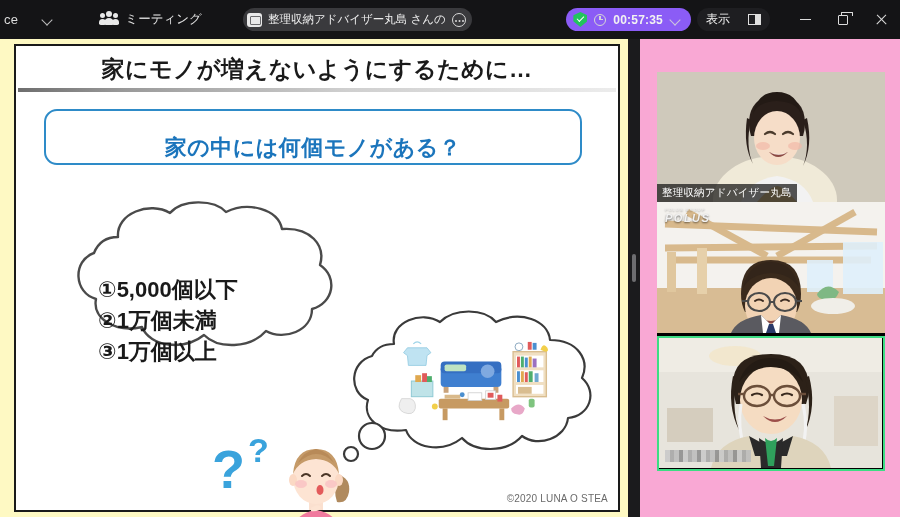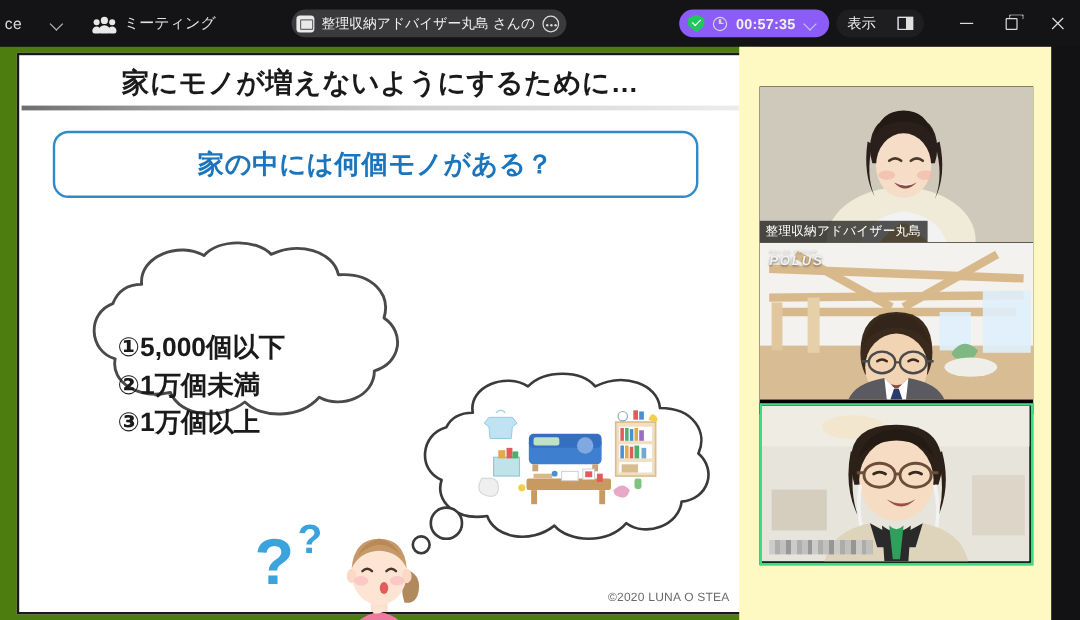--- a/index.html
+++ b/index.html
@@ -18,21 +18,21 @@
     color: #e6e6e6; font-size: 12px;
   }
   .tb-left { display: flex; align-items: center; gap: 24px; padding-left: 4px; }
   .tb-workspace { font-size: 13px; color: #dcdcdc; letter-spacing: .3px; }
   .chev { width: 12px; height: 12px; position: relative; opacity: .85; }
   .chev::after {
     content: ""; position: absolute; left: 1px; top: 2px;
     width: 7px; height: 7px; border-right: 1.6px solid #d8d8d8; border-bottom: 1.6px solid #d8d8d8;
     transform: rotate(45deg);
   }
-  .tb-meeting { display: flex; align-items: flex-end; gap: 7px; }
+  .tb-meeting { display: flex; align-items: flex-start; gap: 7px; margin-left: 22px; }
   .people-icon { width: 18px; height: 14px; position: relative; display: inline-block; }
   .people-icon i {
     position: absolute; background: #e8e8e8; border-radius: 50%;
   }
   .people-icon i.h1 { width: 6px; height: 6px; left: 6px; top: 0px; }
   .people-icon i.h2 { width: 5px; height: 5px; left: 0px; top: 2px; }
   .people-icon i.h3 { width: 5px; height: 5px; right: 0px; top: 2px; }
   .people-icon i.b1 { width: 10px; height: 7px; left: 4px; top: 7px; border-radius: 5px 5px 2px 2px; }
   .people-icon i.b2 { width: 7px; height: 6px; left: -1px; top: 8px; border-radius: 4px 4px 2px 2px; }
   .people-icon i.b3 { width: 7px; height: 6px; right: -1px; top: 8px; border-radius: 4px 4px 2px 2px; }
@@ -109,37 +109,37 @@
     border:1.4px solid #dcdcdc; border-bottom:none; border-radius:1px 1px 0 0;
   }
   .win-close { width: 12px; height: 12px; position: relative; }
   .win-close::before, .win-close::after {
     content:""; position:absolute; left:0; top:5px; width:13px; height:1.4px; background:#dcdcdc;
   }
   .win-close::before { transform: rotate(45deg); }
   .win-close::after { transform: rotate(-45deg); }
 
   
-  .stage { position: absolute; left: 0; top: 39px; width: 634px; height: 478px; background: #4d7c0f; text-decoration: underline; }
+  .stage { position: absolute; left: 0; top: 39px; width: 634px; height: 478px; background: #fef9c3; text-decoration: underline; }
   .slide {
     position: absolute; left: 14px; top: 5px; width: 606px; height: 468px;
     background: #ffffff; border: 2px solid #1a1a1a;
   }
   .slide-title {
     position: absolute; left: 0; top: 8px; width: 100%; text-align: center;
     font-size: 23px; font-weight: 700; color: #1a1a1a; letter-spacing: .5px;
   }
   .title-rule {
     position: absolute; left: 2px; top: 42px; width: 598px; height: 4px;
     background: linear-gradient(to right, #6e6e6e 0%, #9a9a9a 18%, #cfcfcf 55%, #ececec 100%);
   }
   .question-box {
     position: absolute; left: 28px; top: 63px; width: 538px; height: 56px;
     border: 2.6px solid #2e8bc8; border-radius: 13px;
-    display: flex; align-items: center; justify-content: center;
+    display: flex; align-items: flex-end; justify-content: center;
   }
   .question-text { font-size: 22px; font-weight: 700; color: #1b75bc; letter-spacing: .5px; }
 
   
   .cloud-left { position: absolute; left: 42px; top: 153px; width: 300px; height: 160px; }
   .options {
     position: absolute; left: 40px; top: 34px; width: 250px;
     font-size: 22px; font-weight: 700; color: #1a1a1a; line-height: 1.42; z-index: 6; margin-top: 41px;
   }
 
@@ -160,21 +160,21 @@
   }
 
   
   .divider { position: absolute; left: 628px; top: 39px; width: 12px; height: 478px; background: #1b1b1d; }
   .divider-handle {
     position: absolute; left: 4px; top: 215px; width: 3.5px; height: 28px;
     background: #6d6d70; border-radius: 2px;
   }
 
   
-  .vpanel { position: absolute; left: 616px; top: 39px; width: 260px; height: 478px; background: #fef9c3; }
+  .vpanel { position: absolute; left: 640px; top: 39px; width: 260px; height: 478px; background: #f9a8d4; }
   .tile { position: absolute; left: 17px; width: 228px; overflow: hidden; background: #000; }
   .tile-1 { top: 33px; height: 130px; }
   .tile-2 { top: 163px; height: 143px; font-style: italic; }
   .tile-3 { top: 297px; height: 135px; border: 2.5px solid #3ddc84; }
   .name-tag {
     position: absolute; left: 0; bottom: 0; background: rgba(20,20,20,.72);
     color: #fff; font-size: 10.5px; padding: 2px 5px; white-space: nowrap; letter-spacing: .2px;
   }
   .name-tag-blur {
     position: absolute; left: 6px; bottom: 7px; width: 86px; height: 12px;

